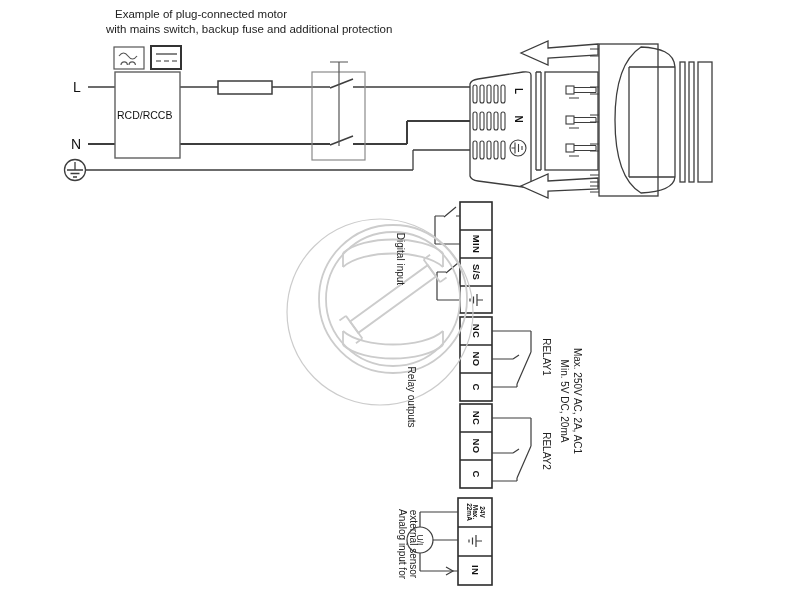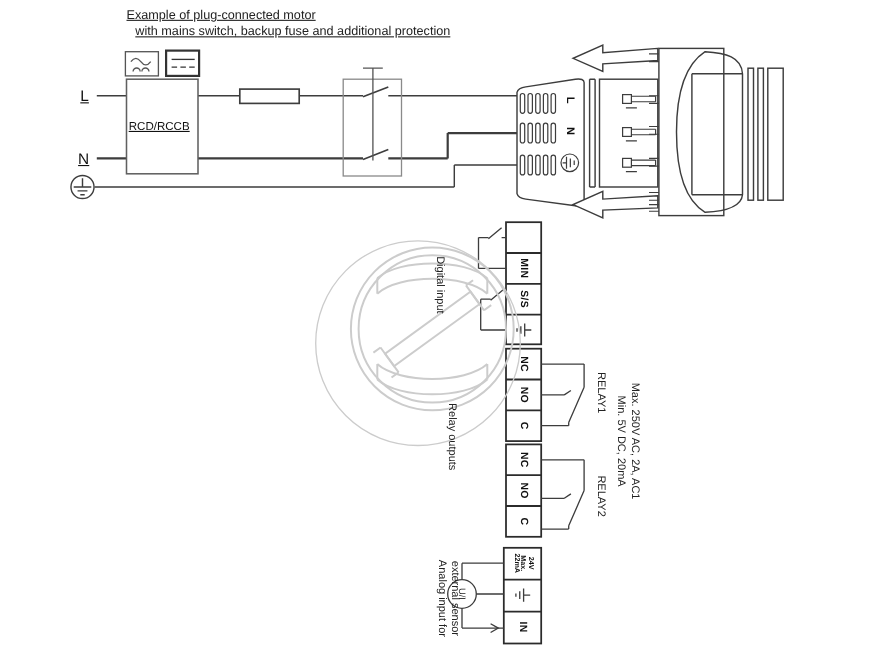--- a/index.html
+++ b/index.html
@@ -1,19 +1,19 @@
 <!DOCTYPE html>
 <html><head>
 <meta charset="utf-8">
 <style>
   html,body{margin:0;padding:0;background:#fff;}
   .stage{position:relative;width:800px;height:600px;background:#ffffff;overflow:hidden;
          font-family:"Liberation Sans", sans-serif;color:#1c1c1c;}
   .stage svg{position:absolute;left:0;top:0;}
-  .txt{position:absolute;white-space:nowrap;text-decoration:underline;}
+  .txt{position:absolute;white-space:nowrap;}
   .title{font-size:11.5px;color:#222;}
   .biglab{font-size:14px;color:#111;}
   .rcdlab{font-size:10.5px;color:#111;}
   
   .v{position:absolute;white-space:nowrap;transform:translate(-50%,-50%) rotate(90deg);}
   .cell{font-size:9.5px;font-weight:bold;color:#111;letter-spacing:.3px;}
   .note{font-size:10px;color:#222;}
   .tiny{font-size:6.5px;line-height:6.5px;font-weight:bold;text-align:center;color:#111;}
   .ui{font-size:8.5px;color:#222;}
   .pluglab{font-size:10px;font-weight:bold;color:#111;}
@@ -176,21 +176,21 @@
 
       <g transform="rotate(-36 393 299)">
         <rect x="345" y="292" width="96" height="14"></rect>
         <path d="M345,285 V313 M441,285 V313 M337,285 H345 M337,313 H345 M441,285 H449 M441,313 H449"></path>
       </g>
     </g>
   </g>
 </svg>
 
 <div class="txt title" style="left:115px;top:8px">Example of plug-connected motor</div>
-<div class="txt title" style="left:123px;top:23px">with mains switch, backup fuse and additional protection</div>
+<div class="txt title" style="left:106px;top:23px">with mains switch, backup fuse and additional protection</div>
 
 <div class="txt biglab" style="left:73px;top:79px">L</div>
 <div class="txt biglab" style="left:71px;top:136px">N</div>
 <div class="txt rcdlab" style="left:117px;top:109px;width:61px;text-align:left">RCD/RCCB</div>
 
 <div class="v pluglab" style="left:518px;top:91px">L</div>
 <div class="v pluglab" style="left:518px;top:119px">N</div>
 
 <div class="v cell" style="left:476px;top:244px">MIN</div>
 <div class="v cell" style="left:476px;top:272px">S/S</div>

